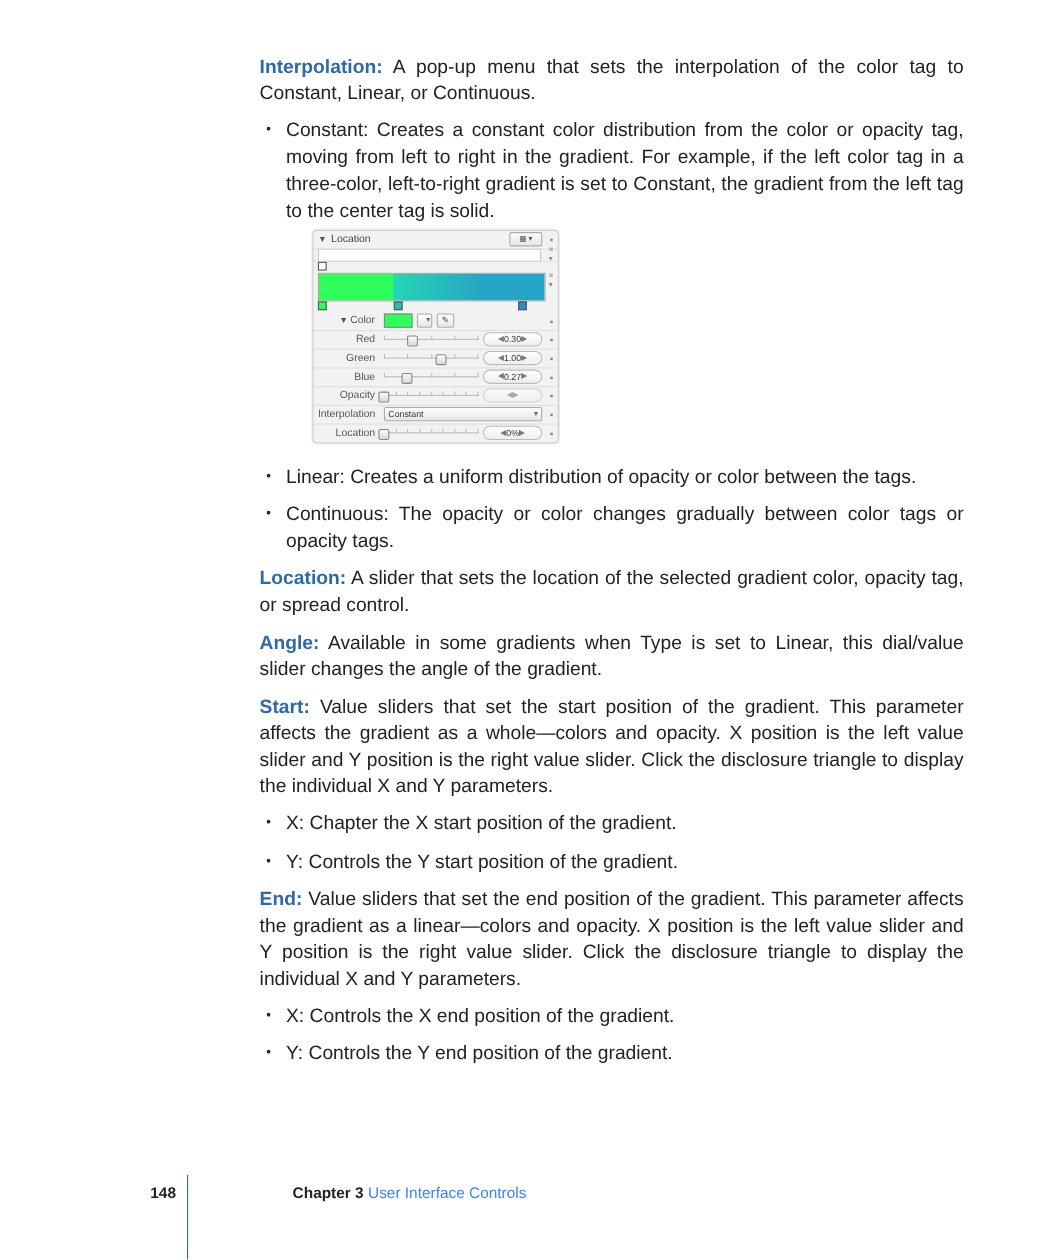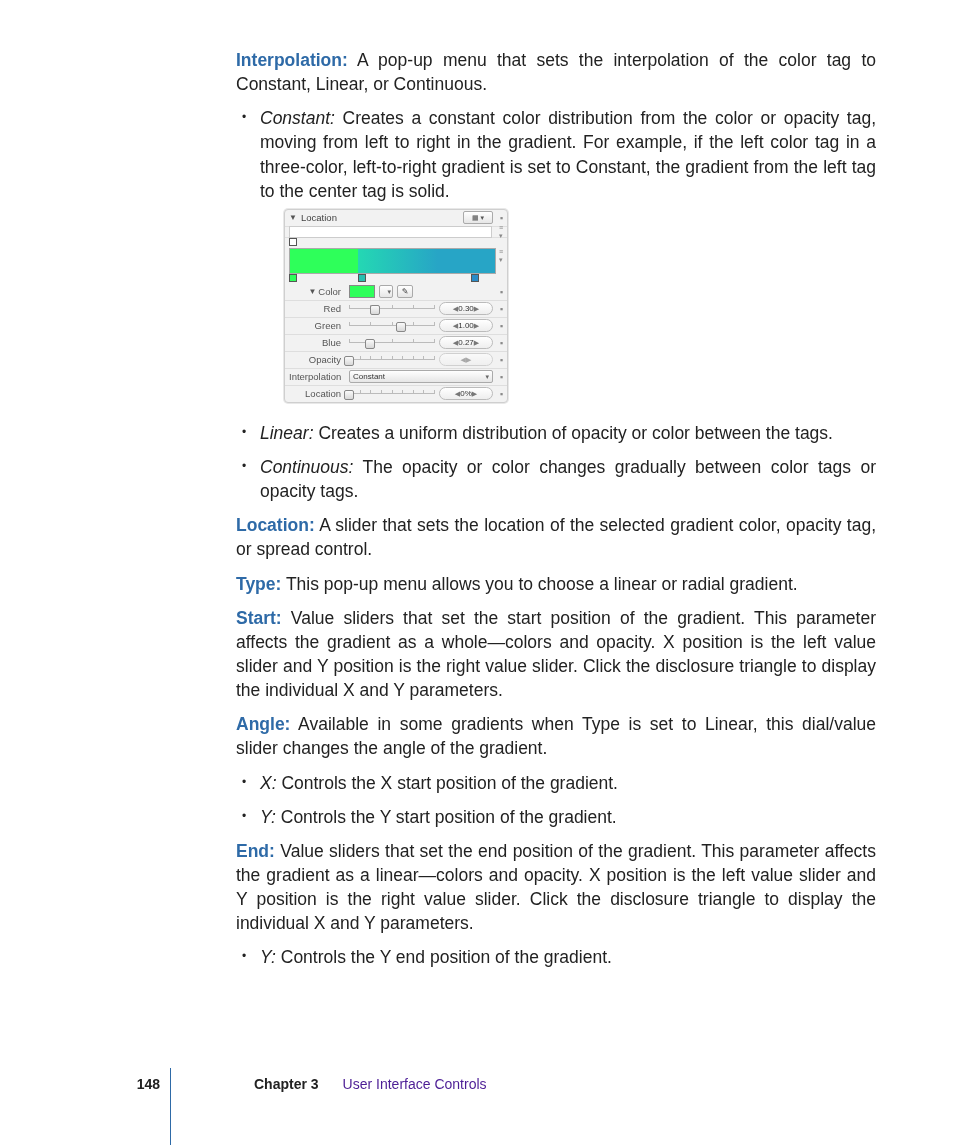--- a/index.html
+++ b/index.html
@@ -30,34 +30,34 @@
   }
   .footer {
     position: absolute;
     left: 120px;
     right: 78px;
     top: 1075px;
     font-size: 14px;
     color: #222;
     display: flex;
     align-items: baseline;
-    gap: 28px;
+    gap: 40px;
   }
   .footer .pnum {
     font-weight: 600;
     width: 40px;
     text-align: right;
   }
   .footer .ch {
     font-weight: 600;
     margin-left: 66px;
   }
   .footer .ctitle {
-    color: #4c1d95;
-    margin-left: 24px;
+    color: #3b82f6;
+    margin-left: 4px;
   }
   .content {
     padding-left: 112px;
   }
   .para {
     margin: 0 0 10px 0;
     text-align: justify;
   }
   .term {
     color: #2e6aa7;
@@ -76,21 +76,21 @@
   }
   ul.bullets > li::before {
     content: "•";
     position: absolute;
     left: 6px;
     top: 0;
     color: #222;
     font-size: 12px;
     line-height: 1.9;
   }
-  .em { font-style: italic; }
+  .em { }
 
   
   .gradient-ui {
     width: 222px;
     margin: 6px 0 18px 24px;
     background: #f2f2f2;
     border: 1px solid #cfcfcf;
     border-radius: 4px;
     font-size: 9.5px;
     color: #444;
@@ -436,44 +436,44 @@
       </li>
       <li>
         <span class="em">Continuous:</span><span>  The opacity or color changes gradually between color tags or opacity tags.</span>
       </li>
     </ul>
 
     <p class="para">
       <span class="term">Location:</span><span>  A slider that sets the location of the selected gradient color, opacity tag, or spread control.</span>
     </p>
 
+
     <p class="para">
-      <span class="term">Type:</span><span>  This pop-up menu allows you to choose a linear or radial gradient.</span>
+      <span class="term">Angle:</span><span>  Available in some gradients when Type is set to Linear, this dial/value slider changes the angle of the gradient.</span>
     </p>
 
     <p class="para">
       <span class="term">Start:</span><span>  Value sliders that set the start position of the gradient. This parameter affects the gradient as a whole—colors and opacity. X position is the left value slider and Y position is the right value slider. Click the disclosure triangle to display the individual X and Y parameters.</span>
     </p>
-
-    <p class="para">
-      <span class="term">Angle:</span><span>  Available in some gradients when Type is set to Linear, this dial/value slider changes the angle of the gradient.</span>
-    </p>
     <ul class="bullets">
       <li>
-        <span class="em">X:</span><span>  Controls the X start position of the gradient.</span>
+        <span class="em">X:</span><span>  Chapter the X start position of the gradient.</span>
       </li>
       <li>
         <span class="em">Y:</span><span>  Controls the Y start position of the gradient.</span>
       </li>
     </ul>
 
     <p class="para">
       <span class="term">End:</span><span>  Value sliders that set the end position of the gradient. This parameter affects the gradient as a linear—colors and opacity. X position is the left value slider and Y position is the right value slider. Click the disclosure triangle to display the individual X and Y parameters.</span>
     </p>
     <ul class="bullets">
+      <li>
+        <span class="em">X:</span><span>  Controls the X end position of the gradient.</span>
+      </li>
       <li>
         <span class="em">Y:</span><span>  Controls the Y end position of the gradient.</span>
       </li>
     </ul>
 
   </div>
 
   <div class="footer">
     <span class="pnum">148</span>
     <span style="display:flex; align-items:flex-start;">

